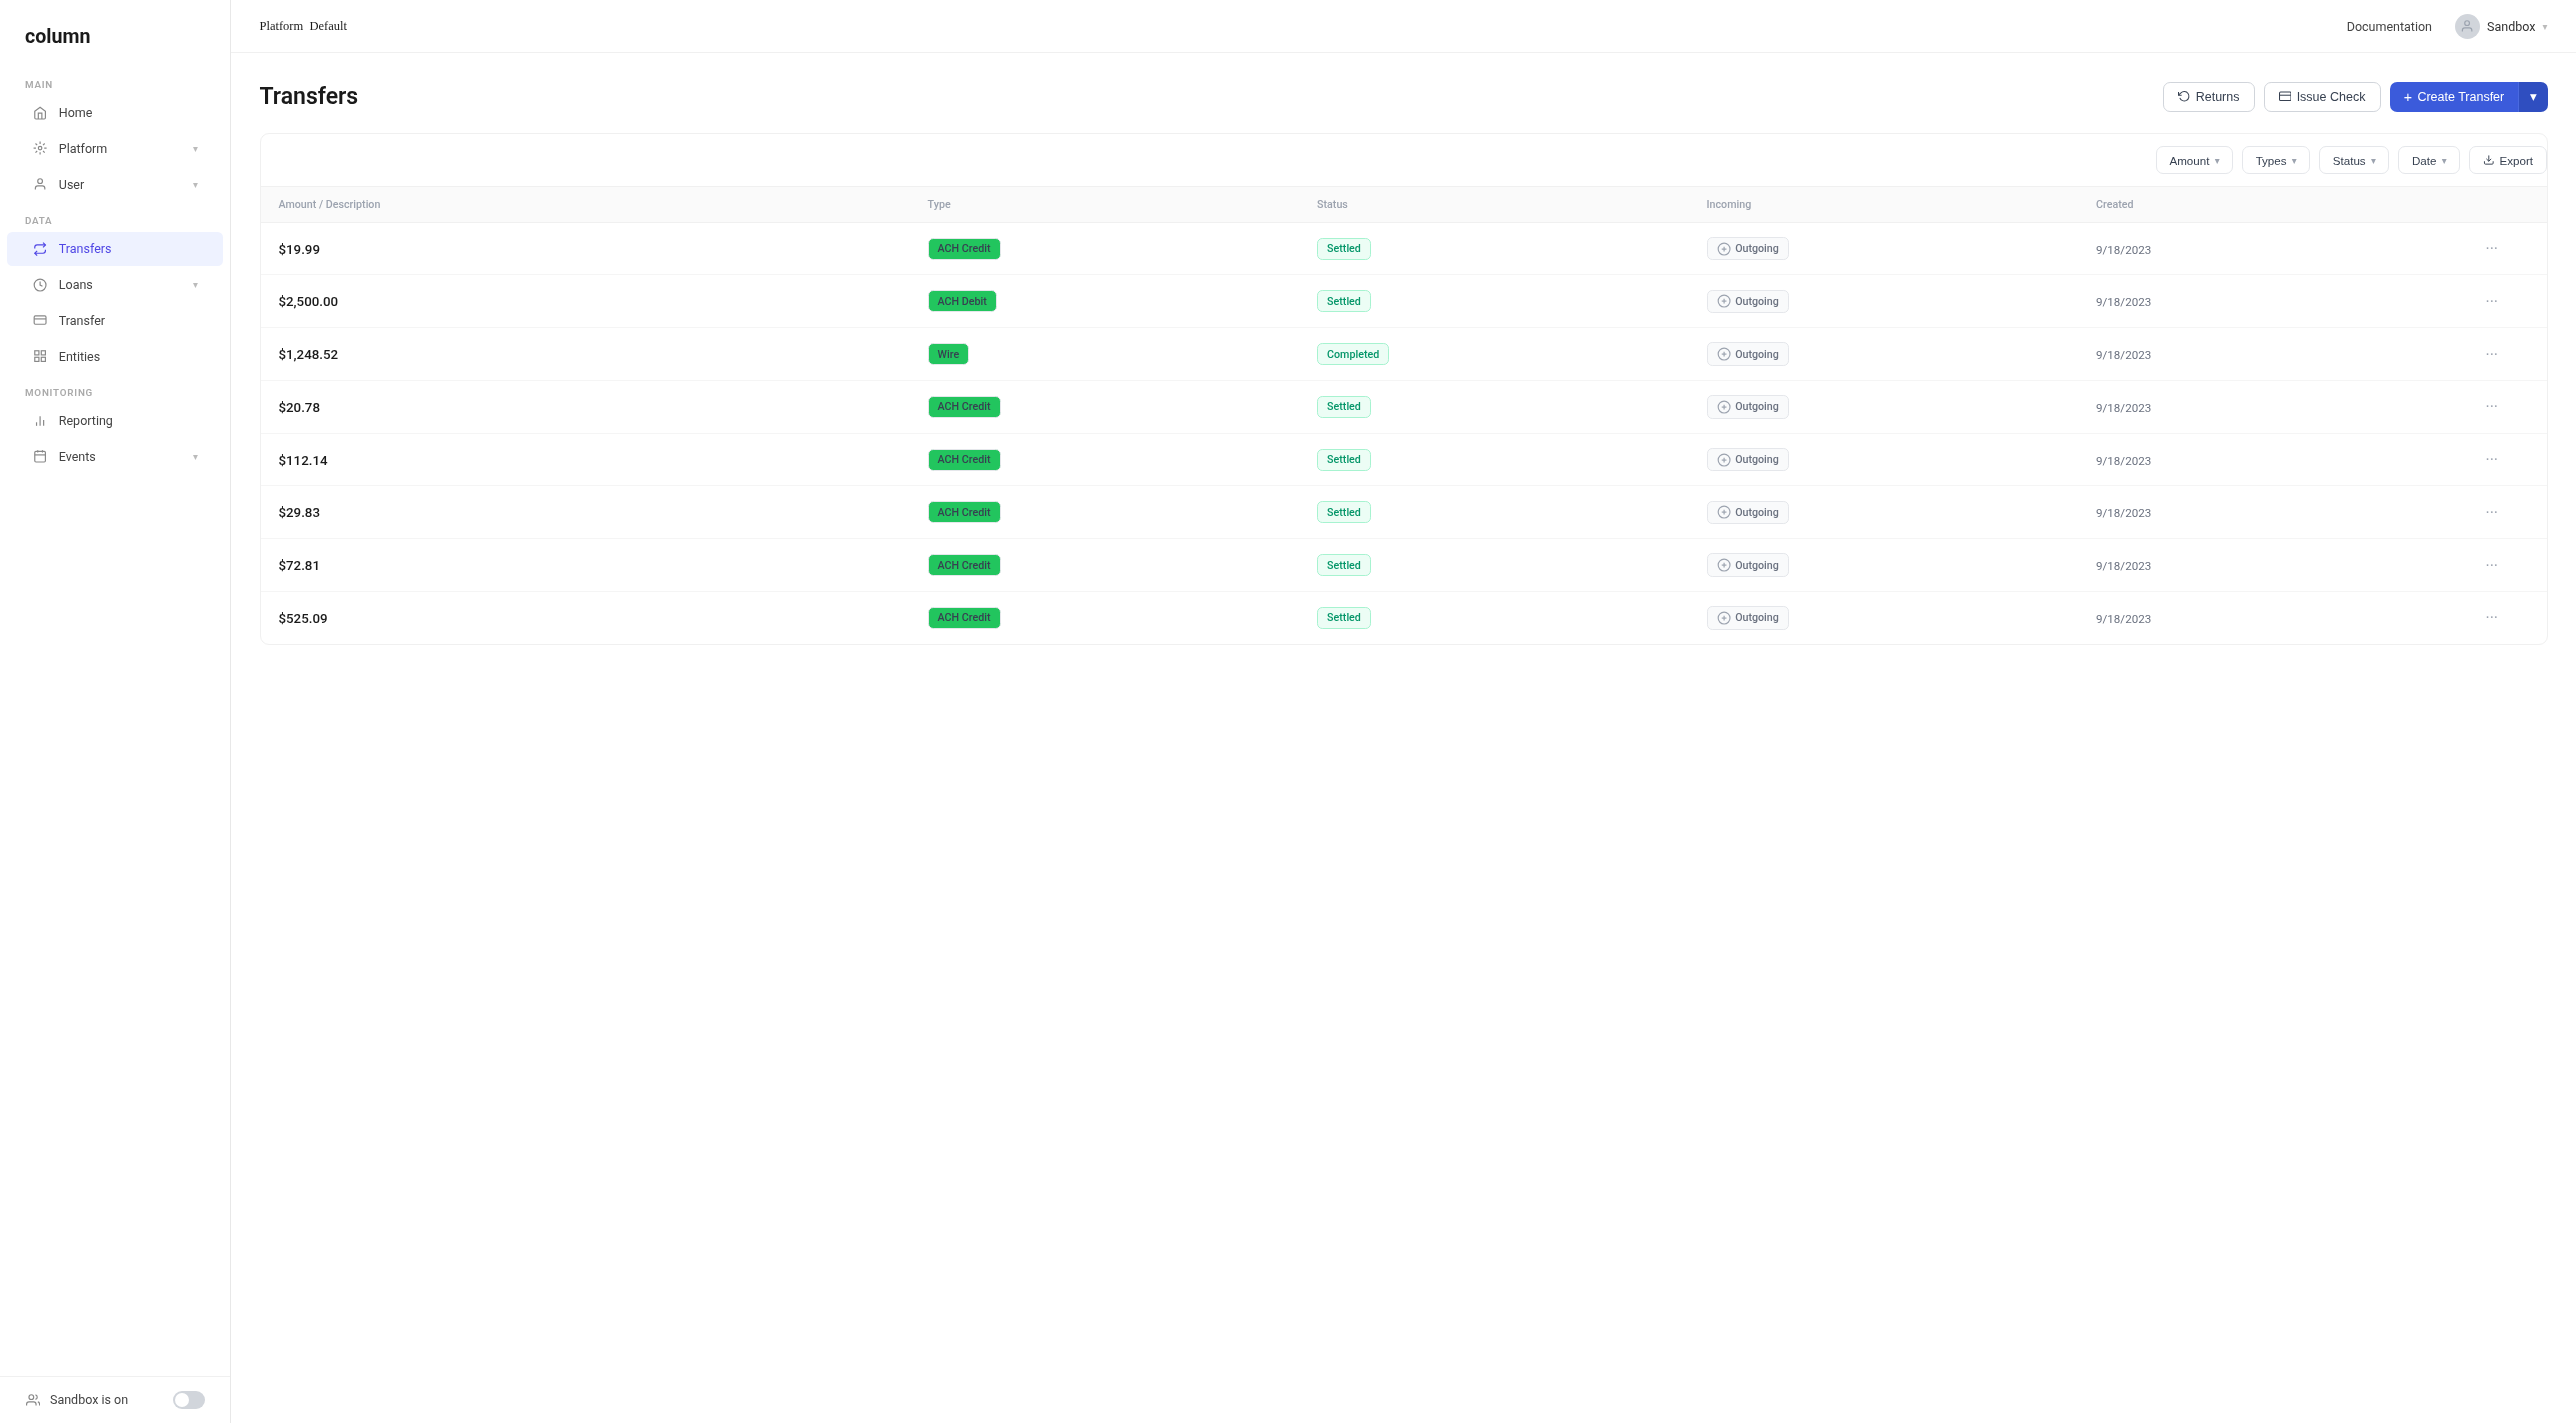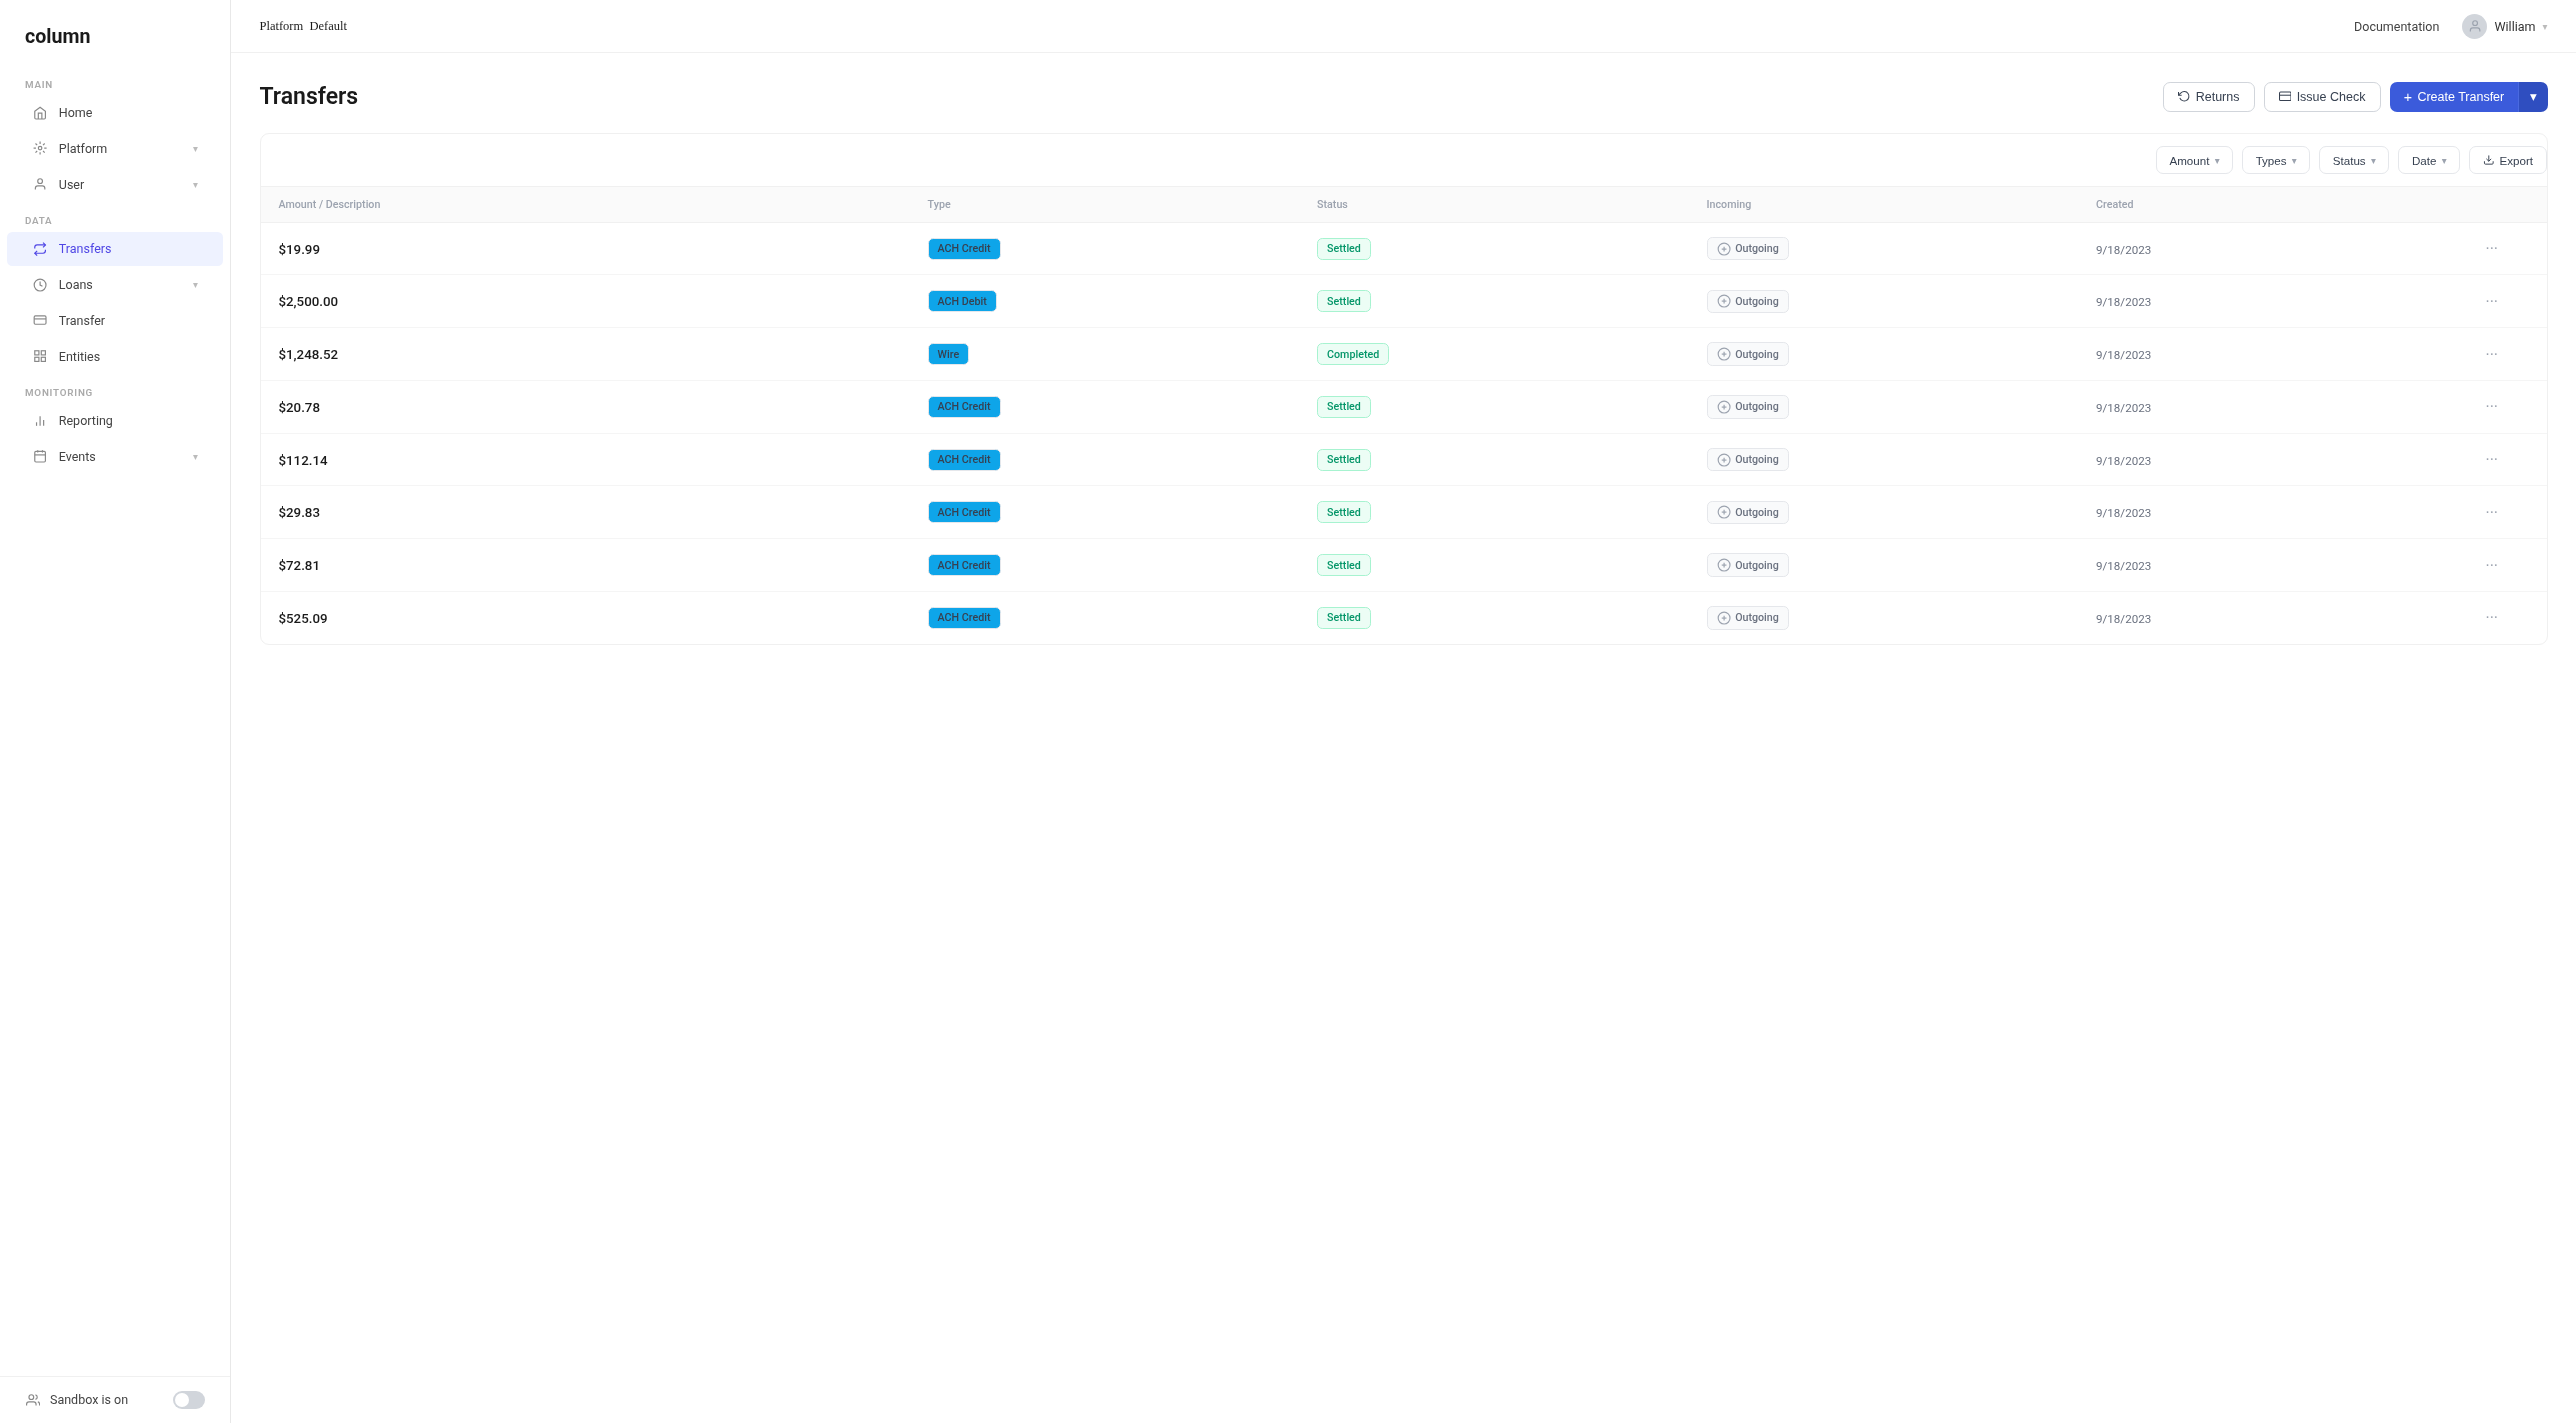--- a/index.html
+++ b/index.html
@@ -229,21 +229,21 @@
     
     .badge {
       display: inline-flex;
       align-items: center;
       padding: 3.6px 9px;
       border-radius: 5.3px;
       font-size: 10.7px;
       font-weight: 500;
     }
     .badge-type {
-      background: #0ea5e9;
+      background: #22c55e;
       color: #374151;
       border: 0.9px solid #e5e7eb;
     }
     .badge-settled {
       background: #ecfdf5;
       color: #059669;
       border: 0.9px solid #a7f3d0;
     }
     .badge-completed {
       background: #ecfdf5;
@@ -405,21 +405,21 @@
     </div>
     <div class="topbar-right">
       <span class="topbar-docs">Documentation</span>
       <div class="topbar-user">
         <div class="topbar-avatar">
           <svg width="14.2" height="14.2" viewBox="0 0 24 24" fill="none" stroke="#9ca3af" stroke-width="2">
             <path d="M20 21v-2a4 4 0 00-4-4H8a4 4 0 00-4 4v2"></path>
               <circle cx="12" cy="7" r="4"></circle>
           </svg>
         </div>
-        <span>William</span>
+        <span>Sandbox</span>
         <span style="color:#bbb;font-size:9.8px;">▾</span>
       </div>
     </div>
   </div>
 
   <div class="page-content">
 
     <div class="page-header">
       <h1 class="page-title">Transfers</h1>
       <div class="page-actions">

